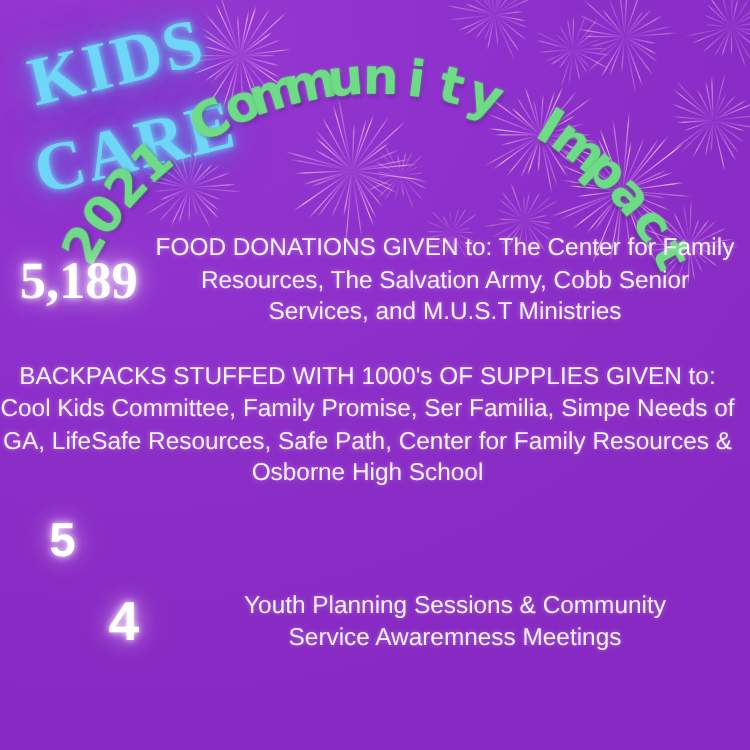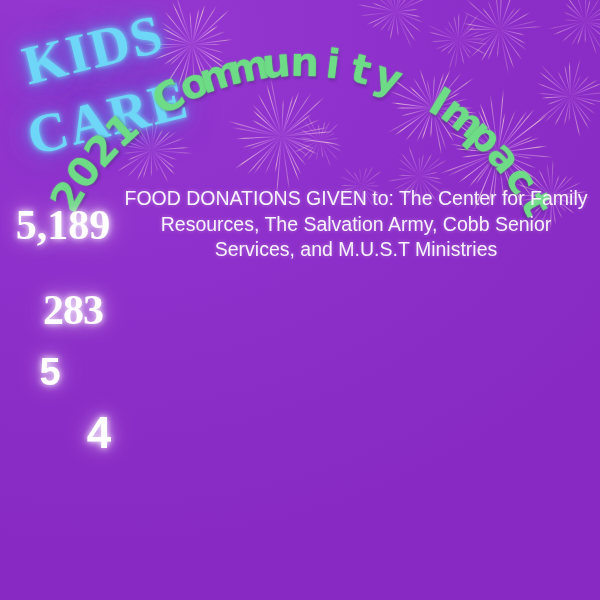--- a/index.html
+++ b/index.html
@@ -583,25 +583,26 @@
   </div>
 
   <div id="stats">
 
     <div class="stat" id="stat-food">
       <div class="num serif">5,189</div>
       <div class="body">FOOD DONATIONS GIVEN to: The Center for Family Resources, The Salvation Army, Cobb Senior Services, and M.U.S.T Ministries</div>
     </div>
 
     <div class="stat" id="stat-backpacks">
-      <div class="num serif">283</div>
+      <div class="body">BACKPACKS STUFFED WITH 1000's OF SUPPLIES GIVEN to: Cool Kids Committee, Family Promise, Ser Familia, Simpe Needs of GA, LifeSafe Resources, Safe Path, Center for Family Resources &amp; Osborne High School</div>
     </div>
 
     <div class="stat" id="stat-litter">
       <div class="num sans">5</div>
     </div>
 
     <div class="stat" id="stat-youth">
       <div class="num sans">4</div>
+      <div class="body">Youth Planning Sessions &amp; Community Service Awaremness Meetings</div>
     </div>
 
   </div>
 </div>
 
 </body></html>

